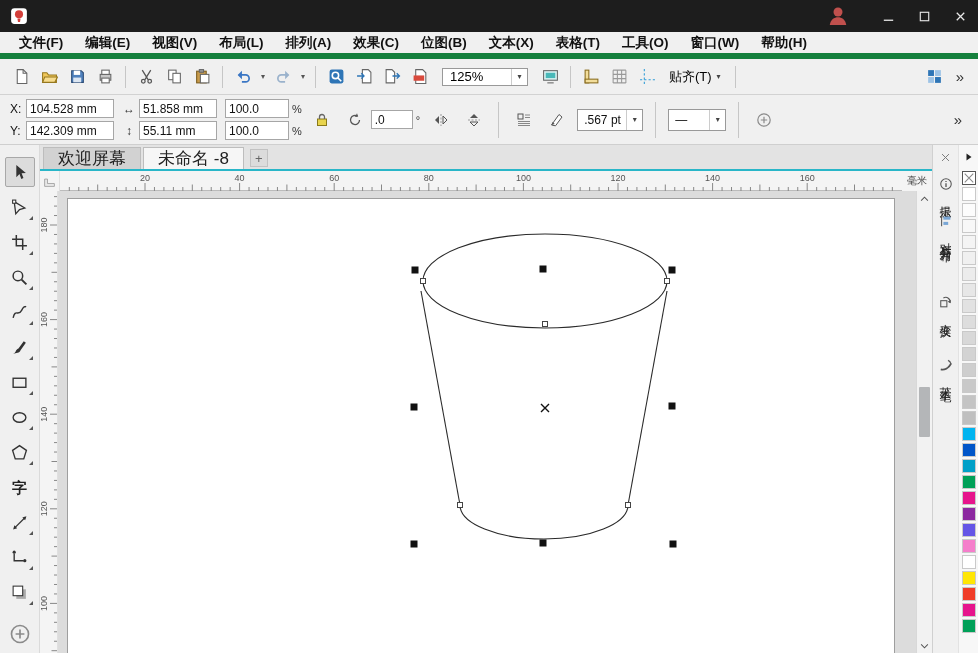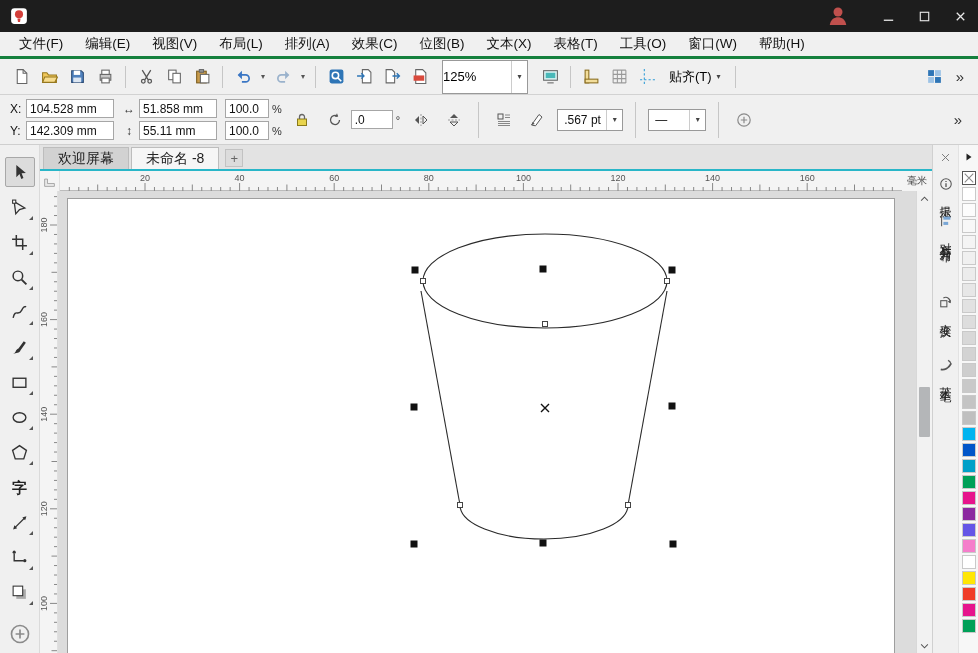--- a/index.html
+++ b/index.html
@@ -12,44 +12,44 @@
   .titlebar{height:32px;background:#1d1d1d;display:flex;align-items:center;padding-left:10px;color:#e8e8e8;}
   .app-icon{width:18px;height:18px;margin-right:8px;flex:none;}
   .win-title{font-size:13px;white-space:nowrap;}
   .tb-spring{flex:1;}
   .user-btn{width:24px;height:24px;margin-right:20px;}
   .win-btn{width:36px;height:32px;display:flex;align-items:center;justify-content:center;}
   .win-btn svg{width:15px;height:15px;}
   .user-btn svg,.app-icon svg{width:100%;height:100%;}
 
   
-  .menubar{height:27px;background:#f0f0f0;display:flex;align-items:center;padding-left:8px;border-bottom:3px solid #15803d;}
+  .menubar{height:27px;background:#f0f0f0;display:flex;align-items:center;padding-left:8px;border-bottom:6px solid #15803d;font-weight:bold;}
   .menu-item{padding:4px 11px;font-size:13.5px;color:#111;cursor:default;}
 
   
   .toolbar{height:36px;display:flex;align-items:center;padding:0 8px;gap:2px;background:#f0f0f0;border-bottom:1px solid #d2d2d2;}
   .tb-btn{width:26px;height:26px;display:flex;align-items:center;justify-content:center;border-radius:2px;flex:none;}
   .tb-btn svg{width:17px;height:17px;}
   .tb-dd{width:10px;font-size:8px;color:#555;text-align:center;flex:none;}
   .tb-sep{width:1px;height:22px;background:#c6c6c6;margin:0 5px;flex:none;}
   .tb-spacer{flex:1;}
-  .zoom-combo{width:86px;height:34px;background:#fff;border:1px solid #999;display:flex;align-items:center;font-size:13px;margin:0 7px;flex:none;}
+  .zoom-combo{width:86px;height:18px;background:#fff;border:1px solid #999;display:flex;align-items:center;font-size:13px;padding-left:7px;margin:0 7px;flex:none;}
   .combo-arrow{margin-left:auto;width:16px;align-self:stretch;border-left:1px solid #ccc;display:flex;align-items:center;justify-content:center;font-size:8px;color:#444;}
   .snap-btn{display:flex;align-items:center;font-size:13px;gap:5px;padding:3px 7px;flex:none;}
   .snap-arrow{font-size:8px;color:#444;}
   .tb-overflow{font-size:15px;color:#333;padding:0 6px;flex:none;}
 
   
   .propbar{height:50px;display:flex;align-items:center;padding:0 10px;gap:8px;background:#f0f0f0;border-bottom:1px solid #cfcfcf;}
   .pb-col{display:flex;flex-direction:column;gap:3px;}
   .pb-row{display:flex;align-items:center;gap:3px;}
   .pb-lbl{font-size:12px;color:#111;width:13px;}
   .pb-glyph{font-size:12px;color:#333;width:14px;text-align:center;}
   .pb-in{height:19px;border:1px solid #a6a6a6;background:#fff;font-size:12px;padding:0 3px;font-family:inherit;color:#111;}
-  .w88{width:88px}.w78{width:78px}.w44{width:44px}.w42{width:42px}
+  .w88{width:88px}.w78{width:78px}.w44{width:64px}.w42{width:42px}
   .pct{font-size:11px;color:#333;}
   .pbicon-btn{width:25px;height:25px;display:flex;align-items:center;justify-content:center;border-radius:2px;flex:none;}
   .pbicon-btn svg{width:16px;height:16px;}
   .pb-sep{width:1px;height:36px;background:#c6c6c6;margin:0 4px;flex:none;}
   .combo{height:22px;background:#fff;border:1px solid #999;display:flex;align-items:center;font-size:12px;padding-left:6px;color:#111;}
   .combo.w66{width:66px}.combo.w58{width:58px}
   .pb-spring{flex:1;}
 
   
   .workspace{display:flex;height:508px;}
@@ -59,21 +59,21 @@
   .tool svg{width:17px;height:17px;}
   .tool.selected{background:#dcdcdc;border:1px solid #a8a8a8;}
   .tool-glyph{font-size:15px;font-weight:bold;color:#222;line-height:1;}
   .fly{position:absolute;right:2px;bottom:2px;width:0;height:0;border-left:4px solid transparent;border-bottom:4px solid #555;}
   .toolbox-add{position:absolute;bottom:8px;left:50%;transform:translateX(-50%);width:22px;height:22px;}
   .toolbox-add svg{width:22px;height:22px;}
 
   .main{flex:1;display:flex;flex-direction:column;min-width:0;}
 
   .tabrow{height:24px;background:#e3e3e3;display:flex;align-items:flex-end;padding-left:3px;}
-  .doc-tab{height:22px;display:flex;align-items:center;padding:0 14px;font-size:14px;background:#d2d2d2;border:1px solid #bdbdbd;border-bottom:none;margin-right:2px;color:#222;}
+  .doc-tab{height:22px;display:flex;align-items:center;padding:0 14px;font-size:17px;background:#d2d2d2;border:1px solid #bdbdbd;border-bottom:none;margin-right:2px;color:#222;}
   .doc-tab.active{background:#f6f6f6;}
   .tab-add{width:18px;height:18px;margin:0 0 2px 4px;background:#dcdcdc;border:1px solid #c2c2c2;font-size:13px;display:flex;align-items:center;justify-content:center;color:#666;}
 
   .rulerrow{height:22px;border-top:2px solid #29b6c8;background:#f4f4f4;display:flex;align-items:stretch;}
   .ruler-corner{width:20px;border-right:1px solid #e0e0e0;display:flex;align-items:center;justify-content:center;}
   .ruler-corner svg{width:13px;height:13px;}
   .ruler-unit{width:30px;font-size:10px;color:#444;display:flex;align-items:center;justify-content:center;}
 
   .canvasrow{flex:1;display:flex;min-height:0;}
   .canvas{position:relative;flex:1;background:#dcdcdc;overflow:hidden;}

